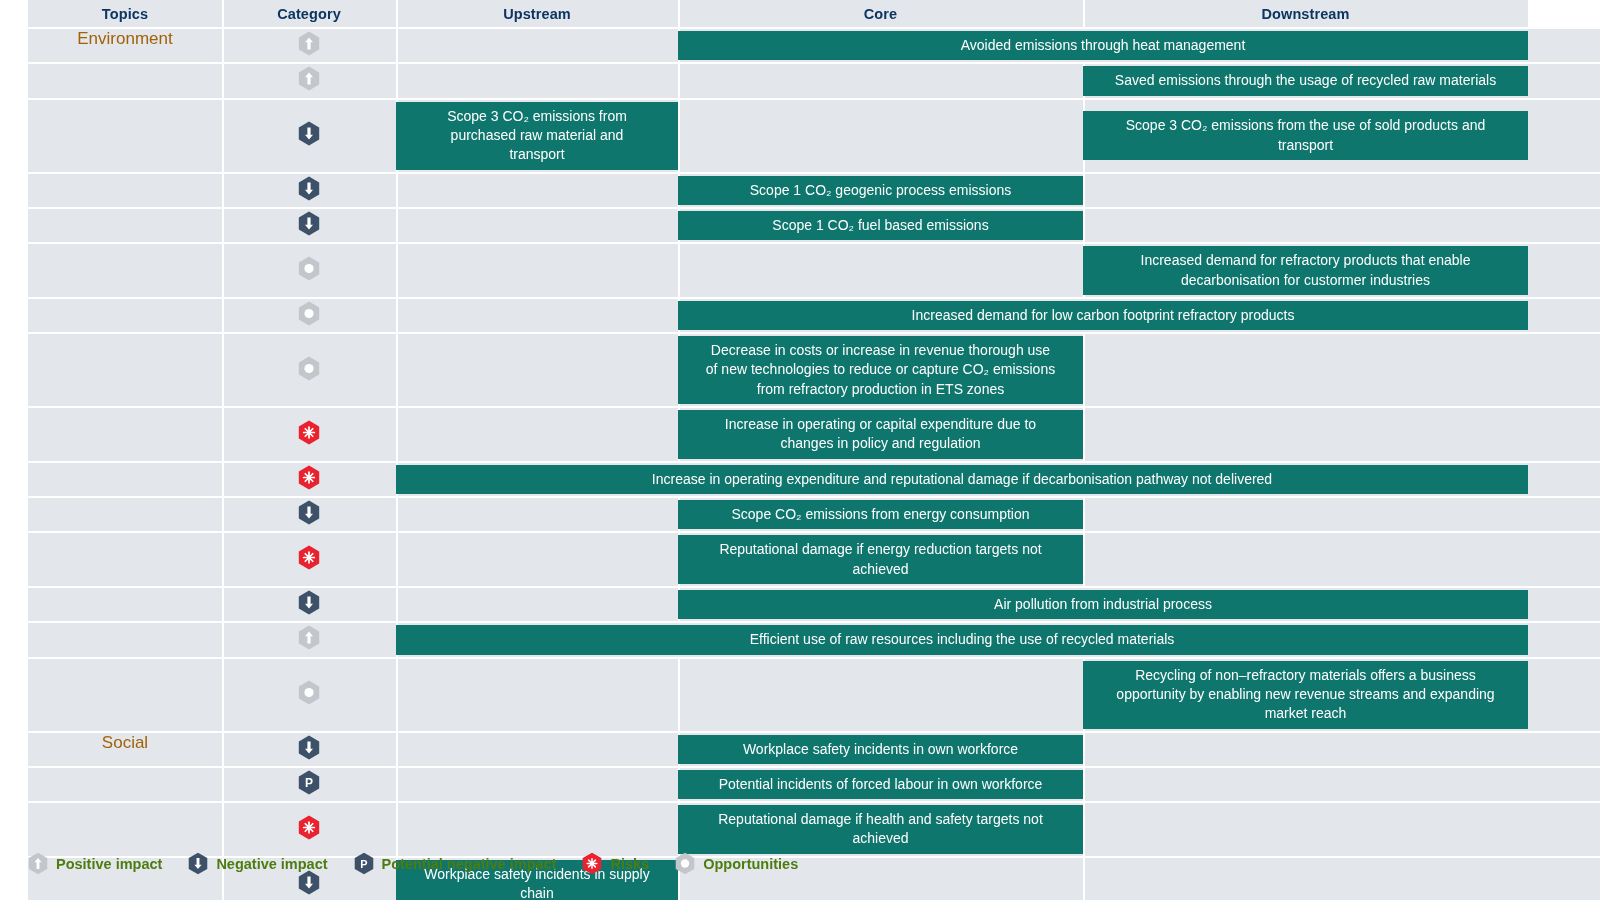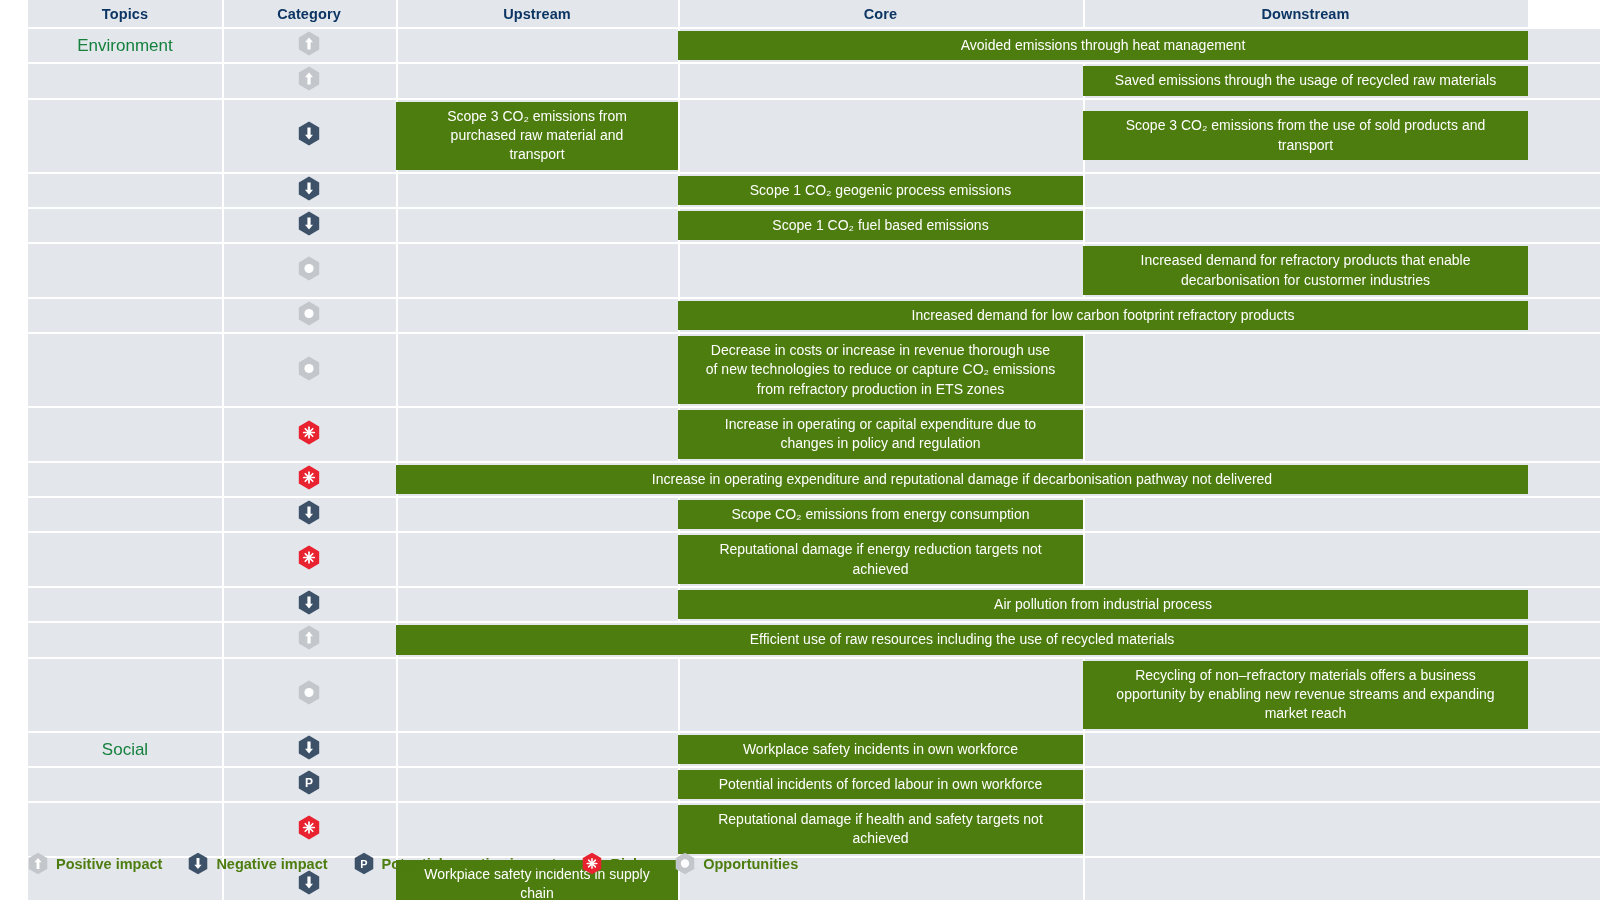--- a/index.html
+++ b/index.html
@@ -51,34 +51,33 @@
     background: #e3e7ec;
     padding: 0;
     vertical-align: middle;
     border-top: 2px solid #ffffff;
     position: relative;
   }
   .cell.pad { background: #ffffff; border-top: 0; }
   .cell.pad-right { background: #e3e7ec; }
 
   .topic-cell {
-    color: #15803d;
+    color: #a16207;
     font-size: 17px;
     text-align: center;
     vertical-align: top;
-    padding-top: 7px;
   }
   .cat-cell { text-align: center; vertical-align: middle; }
 
   
   .sep-left { box-shadow: inset 2px 0 0 #ffffff; }
 
   
   .bar {
-    background: #4d7c0f;
+    background: #0f766e;
     color: #ffffff;
     font-size: 14px;
     line-height: 1.38;
     text-align: center;
     padding: 5px 26px;
     margin: 2px 0;
     display: flex;
     align-items: center;
     justify-content: center;
     min-height: 28px;

